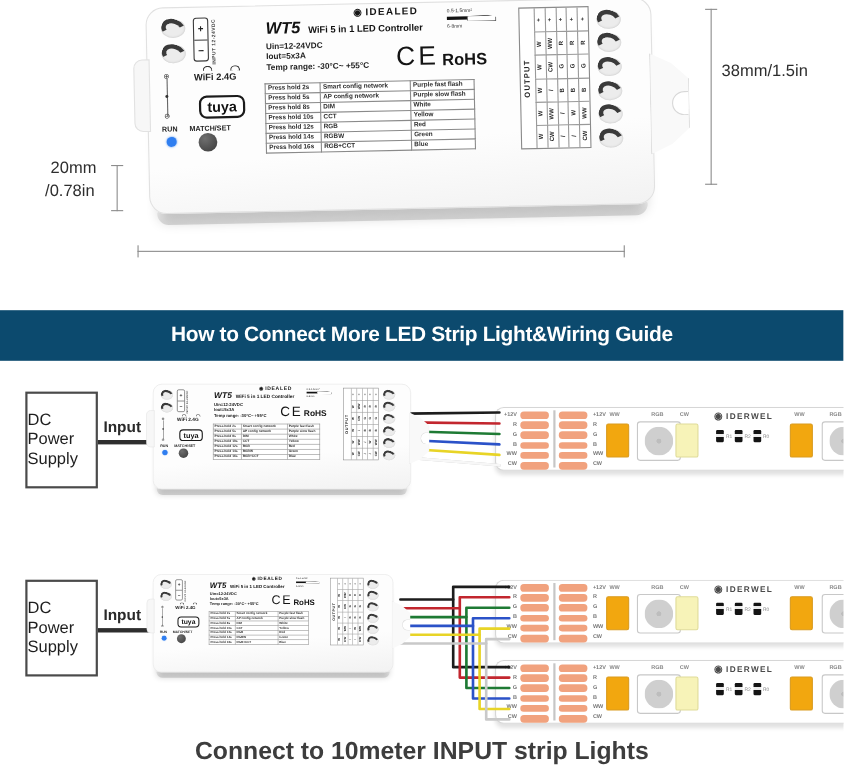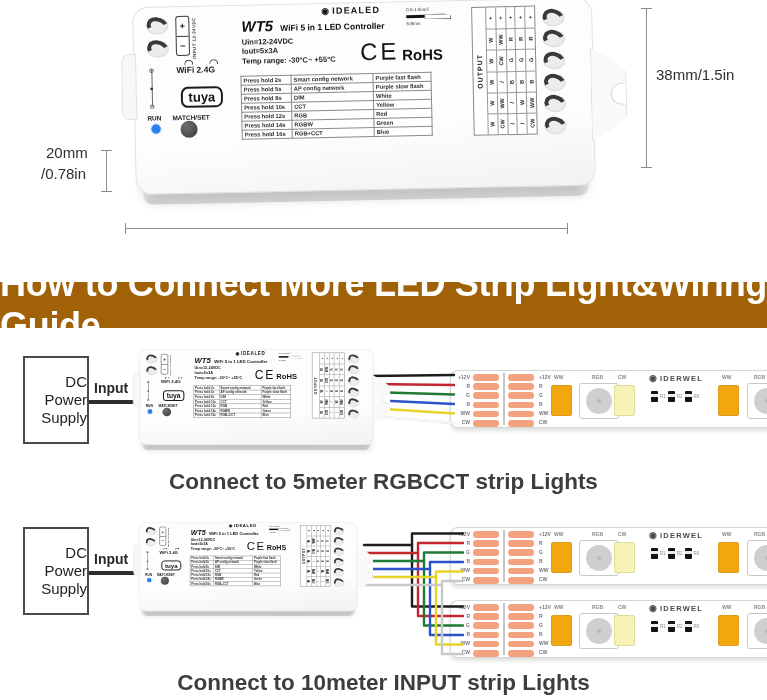--- a/index.html
+++ b/index.html
@@ -72,27 +72,27 @@
   
   .dim-text{position:absolute;font-size:15px;color:#2e2e2e;white-space:nowrap;}
   .dim-line-v{position:absolute;width:1px;background:#8c8c8c;}
   .dim-line-v::before,.dim-line-v::after{content:"";position:absolute;left:-5px;width:11px;height:1px;background:#8c8c8c;}
   .dim-line-v::before{top:0}.dim-line-v::after{bottom:0}
   .dim-line-h{position:absolute;height:1px;background:#8c8c8c;}
   .dim-line-h::before,.dim-line-h::after{content:"";position:absolute;top:-5px;width:1px;height:11px;background:#8c8c8c;}
   .dim-line-h::before{left:0}.dim-line-h::after{right:0}
 
   
-  .banner{position:absolute;left:0;top:282px;width:767px;height:46px;background:#a16207;color:#fff;
-        display:flex;align-items:center;justify-content:center;font-size:36px;font-weight:700;letter-spacing:-.3px;}
+  .banner{position:absolute;left:0;top:282px;width:767px;height:46px;background:#0c4a6e;color:#fff;
+        display:flex;align-items:center;justify-content:center;font-size:19px;font-weight:700;letter-spacing:-.3px;}
   .caption{position:absolute;left:0;width:767px;text-align:center;font-size:22.5px;font-weight:700;color:#3d3d3d;}
 
   
   .dc-box{position:absolute;left:23px;width:66px;height:88px;border:2px solid #4a4a4a;background:#fff;
-        display:flex;flex-direction:column;align-items:flex-end;justify-content:center;
+        display:flex;flex-direction:column;align-items:flex-start;justify-content:center;
         font-size:15px;color:#1e1e1e;line-height:1.22;font-weight:500;z-index:2;}
   .input-label{position:absolute;left:94px;font-size:14px;font-weight:700;color:#2a2a2a;z-index:2;}
   .input-wire{position:absolute;left:88px;width:64px;height:4px;background:#2e2e2e;z-index:1;}
   .wires{position:absolute;z-index:2;}
   .wires path{fill:none;stroke-width:2.4;stroke-linecap:round;stroke-linejoin:round;}
 
   
   .strip-slot{position:absolute;width:322px;height:58px;z-index:1;}
   .strip{position:relative;width:322px;height:58px;background:#fff;border:1px solid #d6d6d6;border-right:none;
         border-radius:8px 0 0 8px;box-shadow:0 3px 4px rgba(0,0,0,.12);}
@@ -307,21 +307,21 @@
     <div class="screw" style="left:409px;top:10px"></div>
     <div class="screw" style="left:409px;top:31px"></div>
     <div class="screw" style="left:409px;top:53px"></div>
     <div class="screw" style="left:409px;top:75px"></div>
     <div class="screw" style="left:409px;top:96px"></div>
     <div class="screw" style="left:409px;top:118px"></div>
   </div>
 </div>
 
   <div class="dim-line-v" style="left:646px;top:8px;height:160px"></div>
-  <div class="dim-text" style="left:656px;top:66px">38mm/1.5in</div>
+  <div class="dim-text" style="left:656px;top:56px">38mm/1.5in</div>
 
   <div class="dim-text" style="left:46px;top:144px">20mm</div>
   <div class="dim-text" style="left:41px;top:165px">/0.78in</div>
   <div class="dim-line-v" style="left:106px;top:150px;height:42px"></div>
 
   <div class="dim-line-h" style="left:125px;top:228px;width:443px"></div>
 
   <div class="banner">
       <span>How to Connect More LED Strip Light&amp;Wiring Guide</span>
     </div>
@@ -587,21 +587,20 @@
     </div>
     <span class="chip-label" style="left:271px">WW</span>
     <div class="chip ww" style="left:267px"></div>
     <span class="chip-label" style="left:303px">RGB</span>
     <div class="chip rgb" style="left:296px">
           <i class="rgb-dome"></i>
         </div>
   </div>
 </div>
 
-  <div class="caption" style="top:469px">Connect to 5meter RGBCCT strip Lights</div>
 
   <div class="dc-box" style="top:527px">
     <div>DC</div>
     <div>Power</div>
     <div>Supply</div>
   </div>
   <div class="input-label" style="top:551px">Input</div>
   <div class="input-wire" style="top:571px"></div>
   <div class="ctrl-slot" style="left:139px;top:522px;transform:scale(0.475)">
   <div class="ctrl">

